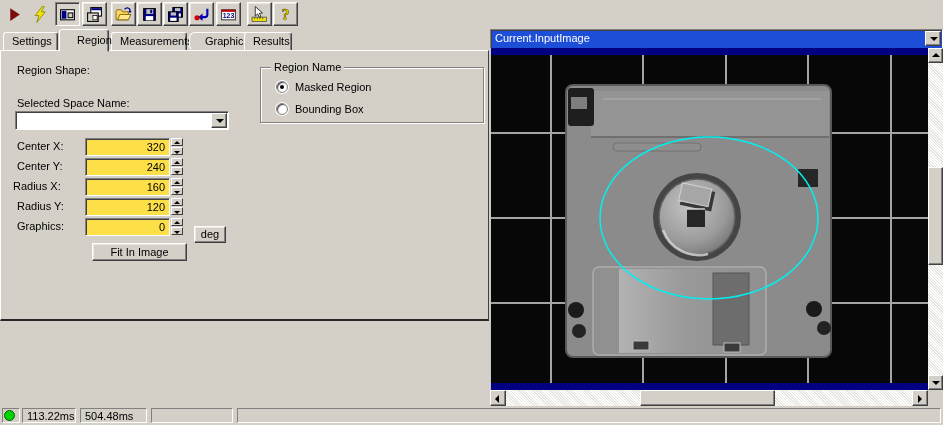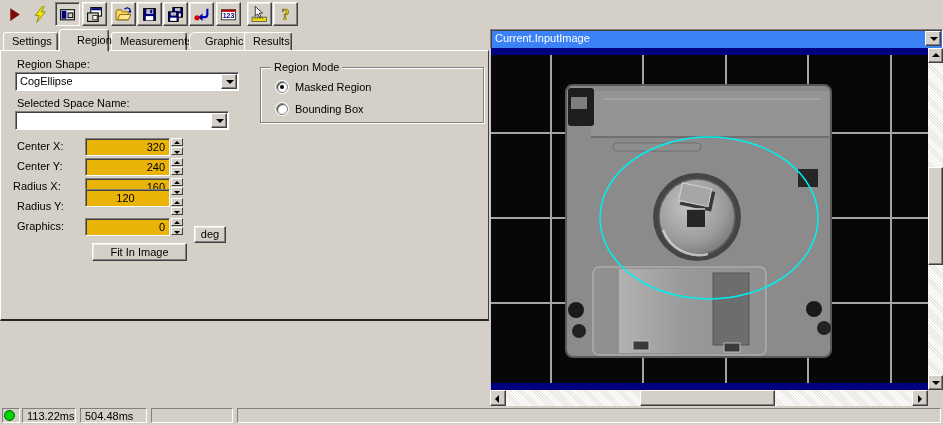--- a/index.html
+++ b/index.html
@@ -24,36 +24,36 @@
 
   .lbl { position:absolute; white-space:nowrap; }
 
   
   .combo { position:absolute; height:19px; background:#fff; border:1px solid; border-color:#808080 #ffffff #ffffff #808080; box-shadow:inset 1px 1px 0 #404040; }
   .combo .cv { position:absolute; left:4px; top:2px; right:18px; overflow:hidden; white-space:nowrap; }
   .combo .cbtn { position:absolute; right:1px; top:1px; width:16px; height:15px; background:#d4d0c8; border:1px solid; border-color:#ffffff #404040 #404040 #ffffff; box-shadow:inset -1px -1px 0 #808080; }
   .arrow-dn { position:absolute; left:4px; top:5px; width:0; height:0; border:4px solid transparent; border-top-color:#000; }
 
   
-  .edit { position:absolute; left:84px; width:85px; height:18px; background:#eab308; border:1px solid; border-color:#808080 #ffffff #ffffff #808080; box-shadow:inset 1px 1px 0 #404040; text-align:right; padding:2px 4px 0 0; }
+  .edit { position:absolute; left:84px; width:85px; height:18px; background:#fde047; border:1px solid; border-color:#808080 #ffffff #ffffff #808080; box-shadow:inset 1px 1px 0 #404040; text-align:right; padding:2px 4px 0 0; }
   .spin { position:absolute; left:170px; width:12px; height:17px; }
   .spin div { position:absolute; left:0; width:12px; height:8px; background:#d4d0c8; border:1px solid; border-color:#ffffff #404040 #404040 #ffffff; }
   .spin .up { top:0; } .spin .dn { top:9px; }
   .spin i { position:absolute; left:2px; width:0; height:0; border:3px solid transparent; }
   .spin .up i { top:2px; border-bottom-color:#000; border-top-width:0; }
   .spin .dn i { top:3px; border-top-color:#000; border-bottom-width:0; }
 
   .btn { position:absolute; background:#d4d0c8; border:1px solid; border-color:#ffffff #404040 #404040 #ffffff; box-shadow:inset -1px -1px 0 #808080, inset 1px 1px 0 #ece9e2; text-align:center;margin-top:8px; }
 
   
   .radio { position:absolute; width:12px; height:12px; border-radius:50%; background:#fff; border:1px solid #808080; box-shadow:inset 1px 1px 1px #404040, 0 0 0 1px #ffffff; }
   .radio .dot { position:absolute; left:3px; top:3px; width:4px; height:4px; border-radius:50%; background:#000; }
 
   
-  #img-combo { position:absolute; left:490px; top:29px; width:453px; height:20px; background:#3b82f6; border:1px solid; border-color:#808080 #ffffff #ffffff #808080; box-shadow:inset 1px 1px 0 #404040; }
+  #img-combo { position:absolute; left:490px; top:29px; width:453px; height:20px; background:#1d4ed8; border:1px solid; border-color:#808080 #ffffff #ffffff #808080; box-shadow:inset 1px 1px 0 #404040; }
   #img-combo .cv { position:absolute; left:4px; top:2px; color:#fff; }
   #img-combo .cbtn { position:absolute; right:1px; top:1px; width:16px; height:15px; background:#d4d0c8; border:1px solid; border-color:#ffffff #404040 #404040 #ffffff; box-shadow:inset -1px -1px 0 #808080; }
 
   #viewport { position:absolute; left:490px; top:48px; width:438px; height:342px; background:#000080; border-left:1px solid #c8c8c8; }
   #viewport svg { position:absolute; left:0; top:7px; }
 
   .sb { position:absolute; background:#e8e6e0; background-image:repeating-linear-gradient(45deg,#ffffff 0 1px,transparent 1px 2px); }
   .sbtn { position:absolute; background:#d4d0c8; border:1px solid; border-color:#ffffff #404040 #404040 #ffffff; box-shadow:inset -1px -1px 0 #808080; }
   .tri { position:absolute; width:0; height:0; border:4px solid transparent; }
   .thumb { position:absolute; background:#d4d0c8; border:1px solid; border-color:#ffffff #404040 #404040 #ffffff; box-shadow:inset -1px -1px 0 #808080; }
@@ -148,27 +148,21 @@
   </div>
 
   <div class="tab" style="left:3px;width:55px;"><span>Settings</span></div>
   <div class="tab active" style="left:59px;width:50px;"><span>Region</span></div>
   <div class="tab" style="left:111px;width:76px;"><span>Measurements</span></div>
   <div class="tab" style="left:189px;width:76px;border-radius:6px;"><span>Graphics</span></div>
   <div class="tab" style="left:244px;width:48px;"><span>Results</span></div>
 
   <div id="tabpage">
 
-    <div class="lbl" style="left:16px;top:7px;">Region Shape:</div>
-    <div class="combo" style="left:14px;top:21px;width:224px;">
-      <div class="cv">CogEllipse</div>
-      <div class="cbtn">
-          <i class="arrow-dn"></i>
-        </div>
-    </div>
+    <div class="lbl" style="left:16px;top:13px;">Region Shape:</div>
 
     <div class="lbl" style="left:16px;top:46px;">Selected Space Name:</div>
     <div class="combo" style="left:14px;top:60px;width:214px;">
       <div class="cbtn">
           <i class="arrow-dn"></i>
         </div>
     </div>
 
     <div class="lbl" style="left:16px;top:89px;">Center X:</div>
     <div class="edit" style="top:87px;">320</div>
@@ -197,21 +191,21 @@
     <div class="spin" style="top:127px;">
         <div class="up">
           <i></i>
         </div>
         <div class="dn">
           <i></i>
         </div>
       </div>
 
     <div class="lbl" style="left:16px;top:149px;">Radius Y:</div>
-    <div class="edit" style="top:138px;text-align:center;">120</div>
+    <div class="edit" style="top:147px;">120</div>
     <div class="spin" style="top:147px;">
         <div class="up">
           <i></i>
         </div>
         <div class="dn">
           <i></i>
         </div>
       </div>
 
     <div class="lbl" style="left:16px;top:169px;">Graphics:</div>
@@ -222,21 +216,21 @@
         </div>
         <div class="dn">
           <i></i>
         </div>
       </div>
     <div class="btn" style="left:193px;top:167px;width:32px;height:17px;padding-top:1px;">deg</div>
 
     <div class="btn" style="left:91px;top:184px;width:95px;height:18px;padding-top:2px;">Fit In Image</div>
 
     <div class="etched" style="position:absolute;left:259px;top:16px;width:224px;height:56px;"></div>
-    <div class="lbl" style="left:270px;top:10px;background:#d4d0c8;padding:0 3px;">Region Mode</div>
+    <div class="lbl" style="left:270px;top:10px;background:#d4d0c8;padding:0 3px;">Region Name</div>
     <div class="radio" style="left:275px;top:30px;">
         <div class="dot"></div>
       </div>
     <div class="lbl" style="left:294px;top:30px;">Masked Region</div>
     <div class="radio" style="left:275px;top:52px;"></div>
     <div class="lbl" style="left:294px;top:52px;">Bounding Box</div>
   </div>
 
   <div id="img-combo">
     <div class="cv">Current.InputImage</div>

